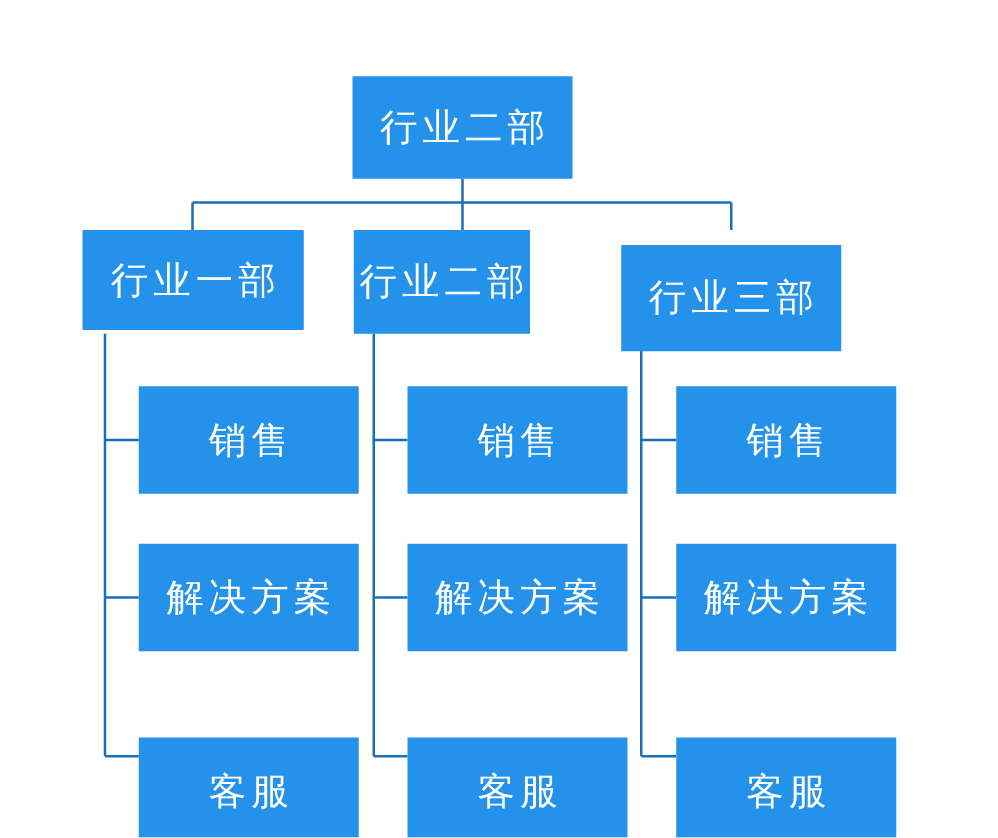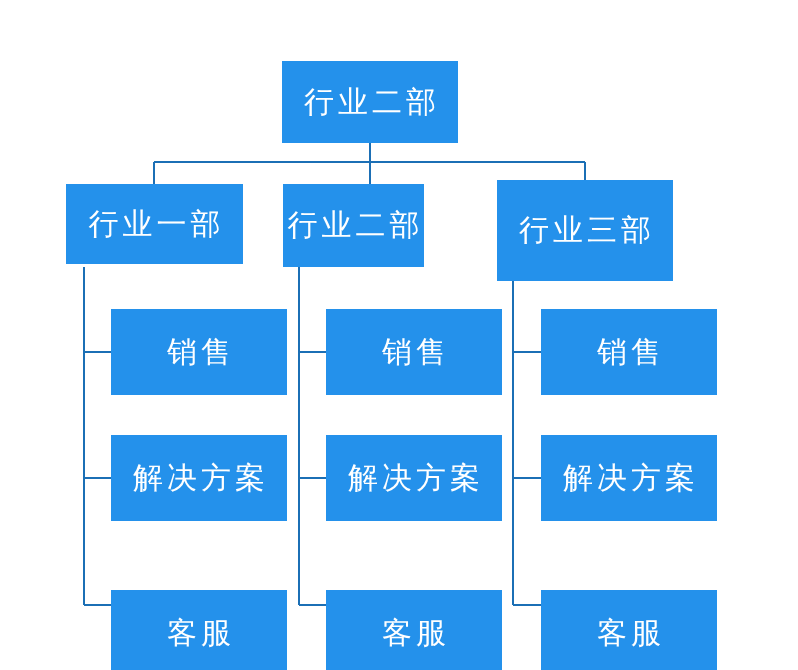--- a/index.html
+++ b/index.html
@@ -37,21 +37,21 @@
     letter-spacing: 4px;
     text-indent: 4px;
     white-space: nowrap;
     box-sizing: border-box;
   }
   
   .n-root  { left: 282px; top:  61px; width: 176px; height: 82px; }
   
   .n-d1    { left:  66px; top: 184px; width: 177px; height: 80px; }
   .n-d2    { left: 283px; top: 184px; width: 141px; height: 83px; }
-  .n-d3    { left: 497px; top: 180px; width: 176px; height: 101px; }
+  .n-d3    { left: 497px; top: 196px; width: 176px; height: 85px; }
   
   .col1 { left: 111px; }
   .col2 { left: 326px; }
   .col3 { left: 541px; }
   .row1 { top: 309px; }
   .row2 { top: 435px; text-align: center; }
   .row3 { top: 590px; }
   .leaf { width: 176px; height: 86px; }
 </style>
 </head>

